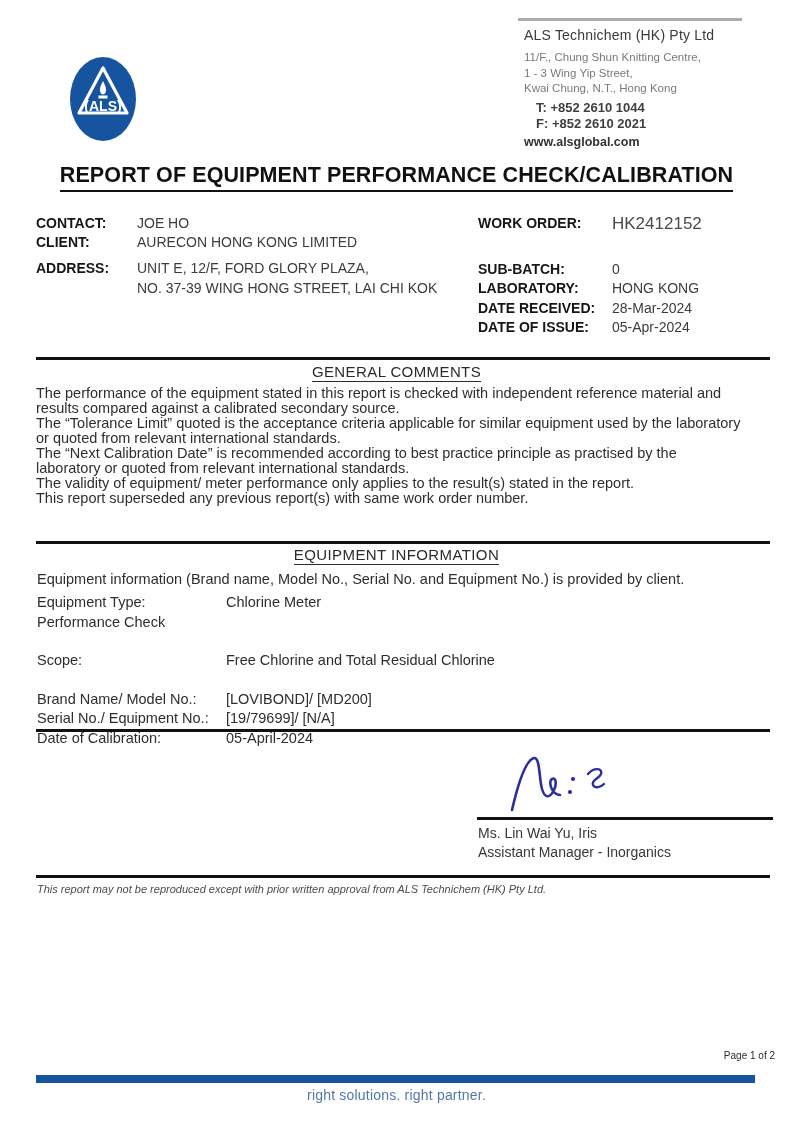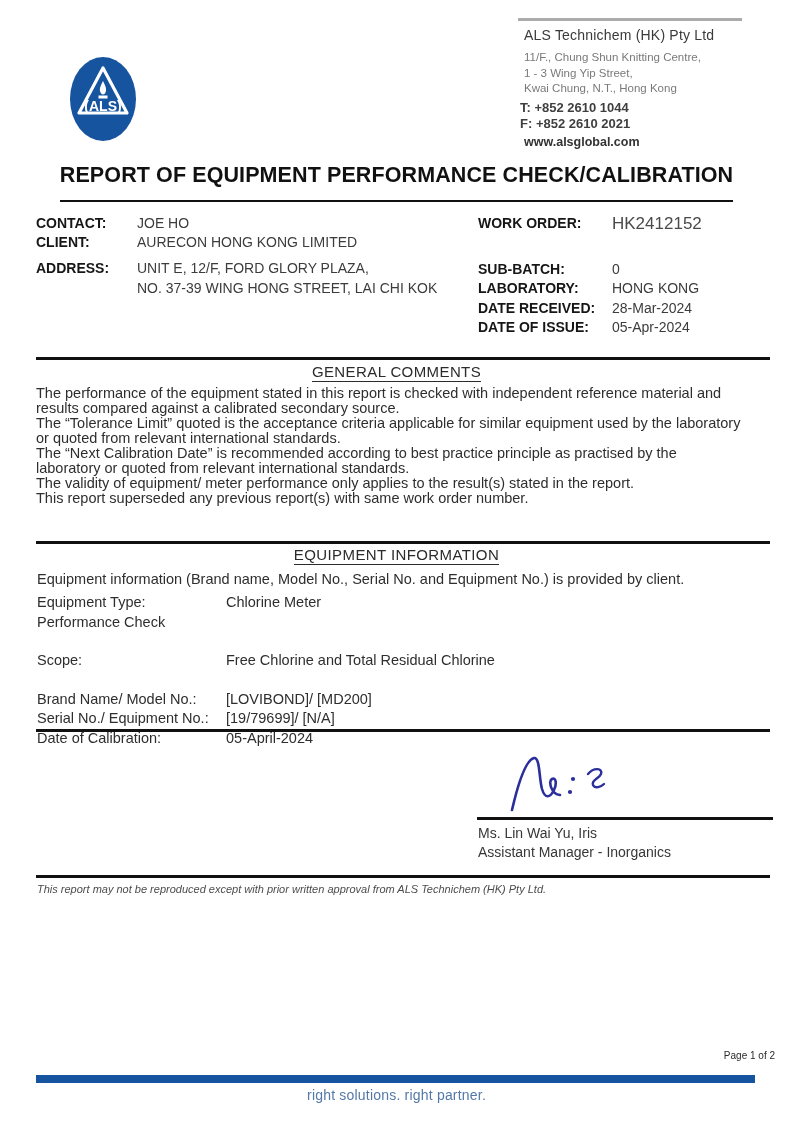--- a/index.html
+++ b/index.html
@@ -12,31 +12,31 @@
     overflow: hidden;
   }
   .page { position: absolute; inset: 0; }
 
   
   .logo { position: absolute; left: 70px; top: 57px; width: 66px; height: 84px; }
   .company-block { position: absolute; left: 518px; top: 18px; width: 226px; }
   .company-rule { height: 3px; background: #ababab; width: 224px; margin-bottom: 6px; }
   .company-name { font-size: 14px; color: #3a3a3a; letter-spacing: 0.2px; margin-left: 6px; margin-bottom: 7px; }
   .company-addr { font-size: 11.5px; color: #7a7a7a; line-height: 15.5px; margin-left: 6px; }
-  .company-phone { font-size: 13px; font-weight: bold; color: #3f3f3f; line-height: 16.5px; margin-left: 2px; margin-top: 3px; }
+  .company-phone { font-size: 13px; font-weight: bold; color: #3f3f3f; line-height: 16.5px; margin-left: 18px; margin-top: 3px; }
   .company-web { font-size: 12.5px; font-weight: bold; color: #333; margin-left: 6px; margin-top: 2px; }
 
   
   .report-title { position: absolute; top: 163px; left: 0; width: 100%; text-align: center; }
   .report-title span {
     display: inline-block;
     font-size: 21.5px; font-weight: bold; color: #111;
     letter-spacing: 0.1px;
     border-bottom: 2.5px solid #111;
-    padding-bottom: 12px;
+    padding-bottom: 2px;
   }
 
   
   .info-area { position: absolute; left: 36px; top: 215px; width: 734px; font-size: 14px; }
   .lbl { font-weight: bold; color: #161616; }
   .val { color: #3c3c3c; }
   .left-lbl  { position: absolute; left: 0; }
   .left-val  { position: absolute; left: 101px; }
   .right-lbl { position: absolute; left: 442px; }
   .right-val { position: absolute; left: 576px; }

